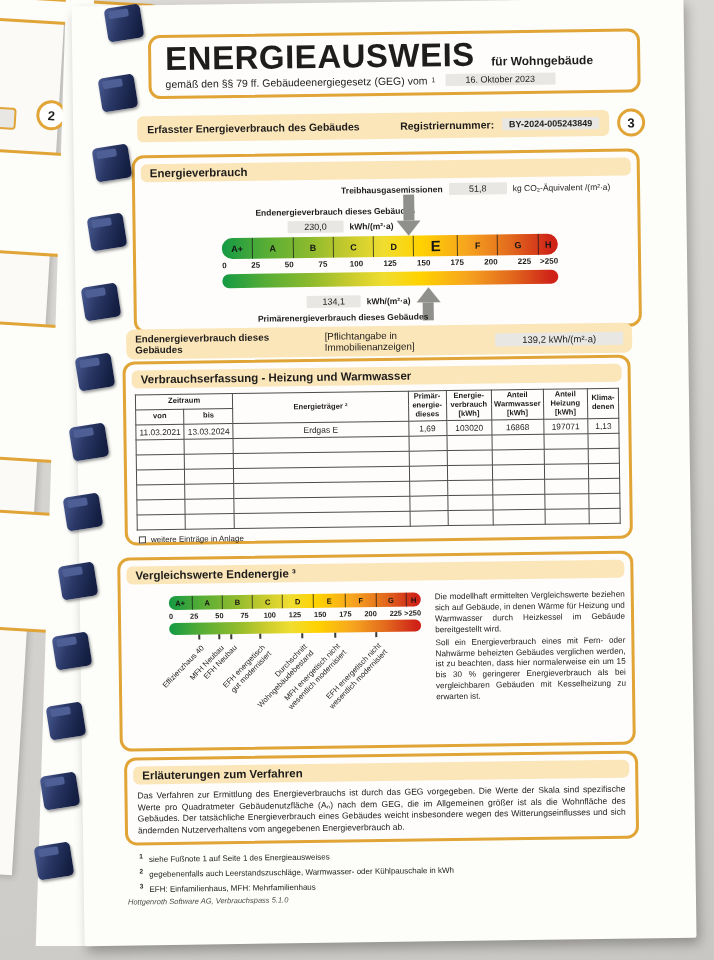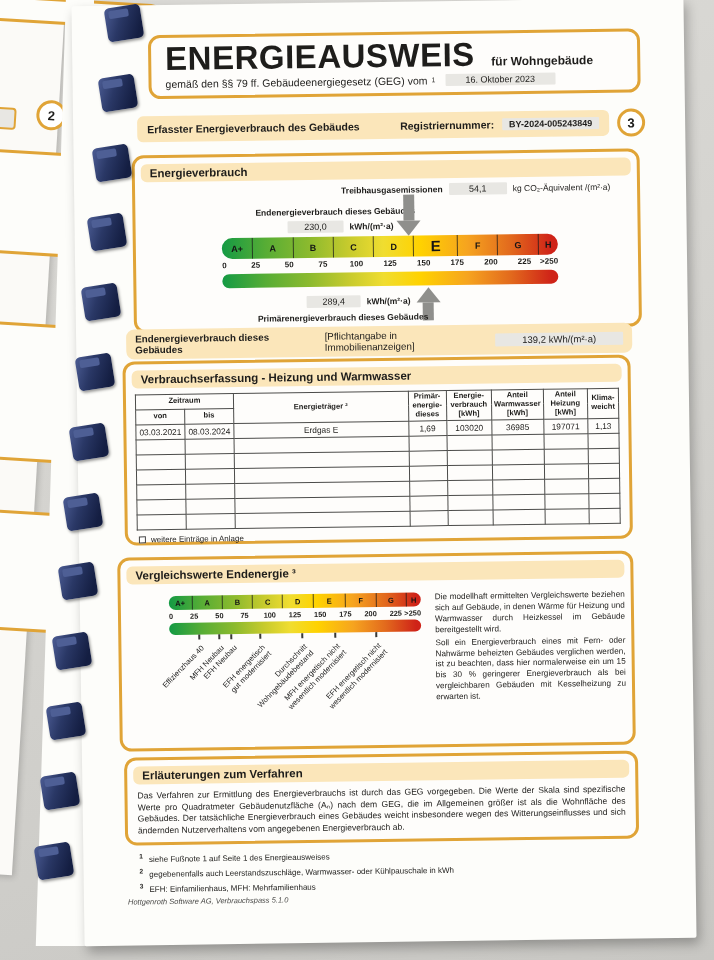--- a/index.html
+++ b/index.html
@@ -169,21 +169,21 @@
       <span class="vbox">BY-2024-005243849</span>
     </div>
     <div class="page-circle">3</div>
   </div>
 
   <div class="obox energy-box">
     <div class="hbar">Energieverbrauch</div>
 
     <div class="e-abs row-flex" style="left:206px;top:29px;">
       <span class="bold">Treibhausgasemissionen</span>
-      <span class="vbox" style="min-width:58px;">54,1</span>
+      <span class="vbox" style="min-width:58px;">51,8</span>
       <span>kg CO₂-Äquivalent /(m²·a)</span>
     </div>
 
     <div class="e-abs bold" style="left:120px;top:51px;">Endenergieverbrauch dieses Gebäudes</div>
     <div class="e-abs row-flex" style="left:152px;top:65px;">
       <span class="vbox" style="min-width:56px;">230,0</span>
       <span class="bold">kWh/(m²·a)</span>
     </div>
 
     <div class="band-wrap">
@@ -216,21 +216,21 @@
           <span style="left: 100%; transform: translateX(-100%);">&gt;250</span>
         </div>
       <div class="grad grad-main"></div>
       <div class="arr arr-up" id="arr-prim" style="left: 61.24%;">
         <div class="tri-u"></div>
           <div class="stem"></div>
       </div>
     </div>
 
     <div class="e-abs row-flex" style="left:170px;top:140px;">
-      <span class="vbox" style="min-width:54px;">289,4</span>
+      <span class="vbox" style="min-width:54px;">134,1</span>
       <span class="bold">kWh/(m²·a)</span>
     </div>
     <div class="e-abs bold" style="left:121px;top:157px;">Primärenergieverbrauch dieses Gebäudes</div>
   </div>
 
   <div class="mand-bar">
     <span class="bold">Endenergieverbrauch dieses Gebäudes</span>
     <span>[Pflichtangabe in Immobilienanzeigen]</span>
     <span class="vbox">139,2 kWh/(m²·a)</span>
   </div>
@@ -258,35 +258,35 @@
           <th rowspan="2">Energie-
 verbrauch
 [kWh]</th>
           <th rowspan="2">Anteil
 Warmwasser
 [kWh]</th>
           <th rowspan="2">Anteil
 Heizung
 [kWh]</th>
           <th rowspan="2">Klima-
-weicht</th>
+denen</th>
         </tr>
         <tr>
           <th>von</th>
           <th>bis</th>
         </tr>
       </thead>
       <tbody id="tbody">
           <tr>
-            <td>03.03.2021</td>
-            <td>08.03.2024</td>
+            <td>11.03.2021</td>
+            <td>13.03.2024</td>
             <td>Erdgas E</td>
             <td>1,69</td>
             <td>103020</td>
-            <td>36985</td>
+            <td>16868</td>
             <td>197071</td>
             <td>1,13</td>
           </tr>
           <tr>
             <td>&nbsp;</td>
             <td>&nbsp;</td>
             <td>&nbsp;</td>
             <td>&nbsp;</td>
             <td>&nbsp;</td>
             <td>&nbsp;</td>

